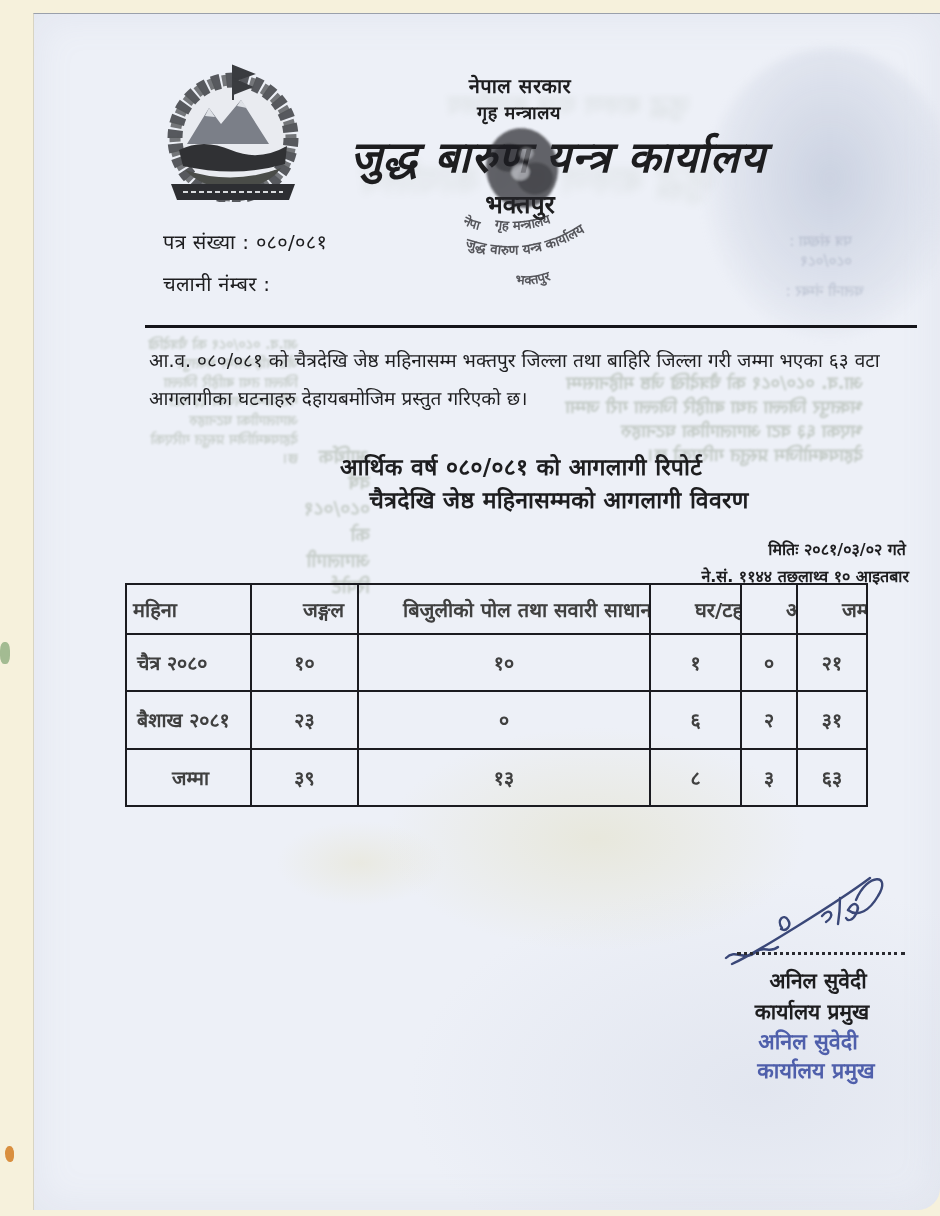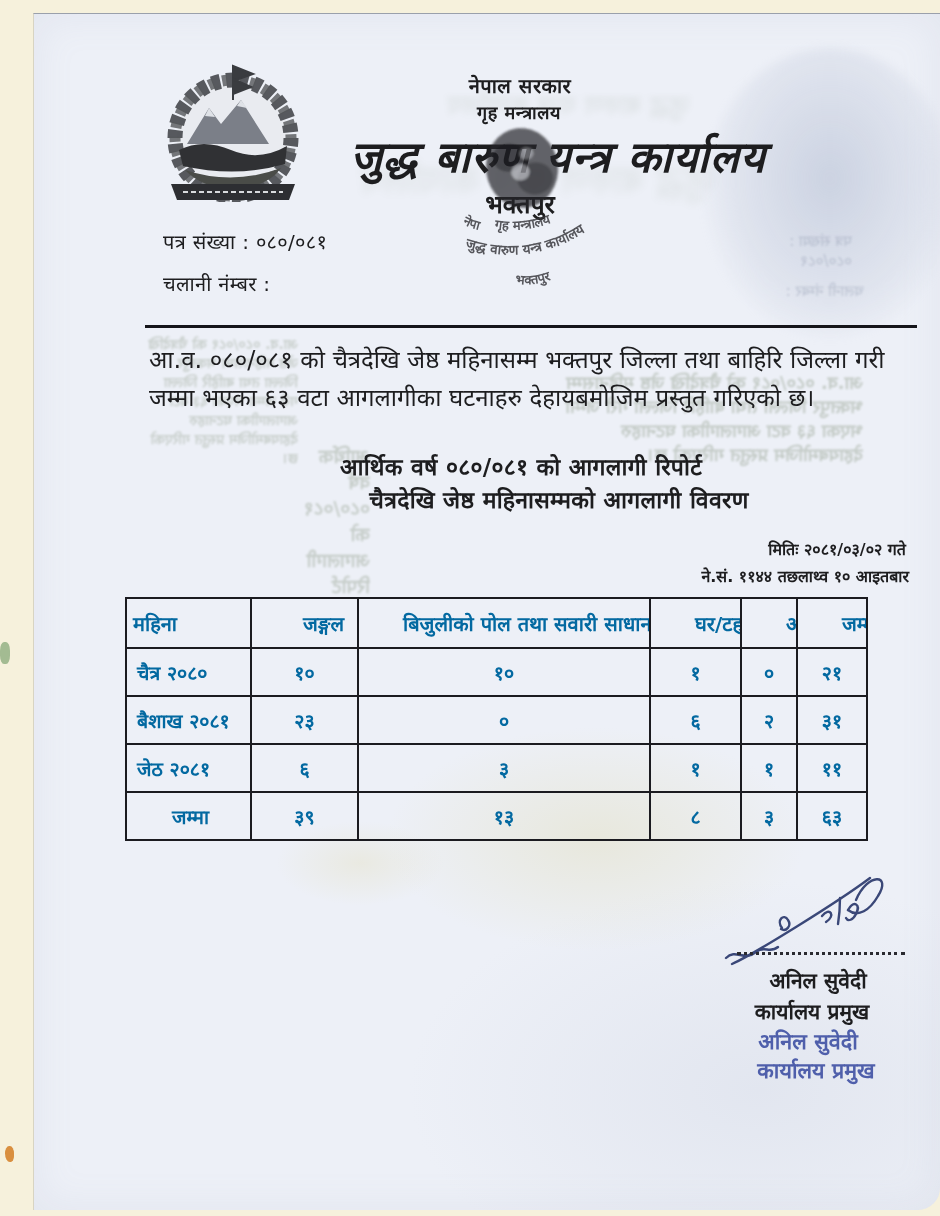--- a/index.html
+++ b/index.html
@@ -27,30 +27,30 @@
 
   
   .h-small{font-size:20px;font-weight:bold;letter-spacing:.5px;}
   .h-office{font-size:43px;font-weight:600;letter-spacing:1px;font-style:italic;}
   .h-place{font-size:25px;font-weight:bold;}
 
   .meta-line{font-size:20px;font-weight:500;letter-spacing:.3px;}
 
   .rule{position:absolute;left:145px;top:325px;width:772px;height:3px;background:#15151a;}
 
-  .para{position:absolute;left:149px;top:341px;width:772px;font-size:24px;line-height:38px;}
+  .para{position:absolute;left:149px;top:341px;width:772px;font-size:19px;line-height:38px;}
 
   .title-line{font-size:23px;font-weight:bold;letter-spacing:.3px;}
   .date-line{font-size:16px;font-weight:600;}
 
   
   table.report{
-    position:absolute;left:125px;top:597px;width:741px;height:224px;
+    position:absolute;left:125px;top:583px;width:741px;height:224px;
     border-collapse:collapse;table-layout:fixed;
-    font-size:19.5px;color:#0369a1;
+    font-size:19.5px;color:#404040;
   }
   table.report th,table.report td{
     border:2px solid #1b1b20;padding:2px 6px;vertical-align:middle;
     font-weight:600;overflow:hidden;white-space:nowrap;
   }
   table.report th{text-align:left;height:44px;font-size:20px;}
   table.report td{text-align:center;height:42px;}
   table.report td.col-month{text-align:left;padding-left:10px;}
   table.report th.num-h{text-align:center;padding-left:44px;}
   table.report tr.total-row td.col-month{text-align:center;font-weight:bold;}
@@ -199,28 +199,20 @@
         <td class="num">२१</td>
       </tr>
       <tr>
         <td class="col-month">बैशाख २०८१</td>
         <td class="num">२३</td>
         <td class="num">०</td>
         <td class="num">६</td>
         <td class="num">२</td>
         <td class="num">३१</td>
       </tr>
-      <tr>
-        <td class="col-month">जेठ २०८१</td>
-        <td class="num">६</td>
-        <td class="num">३</td>
-        <td class="num">१</td>
-        <td class="num">१</td>
-        <td class="num">११</td>
-      </tr>
       <tr class="total-row">
         <td class="col-month">जम्मा</td>
         <td class="num">३९</td>
         <td class="num">१३</td>
         <td class="num">८</td>
         <td class="num">३</td>
         <td class="num">६३</td>
       </tr>
     </tbody>
 </table>

